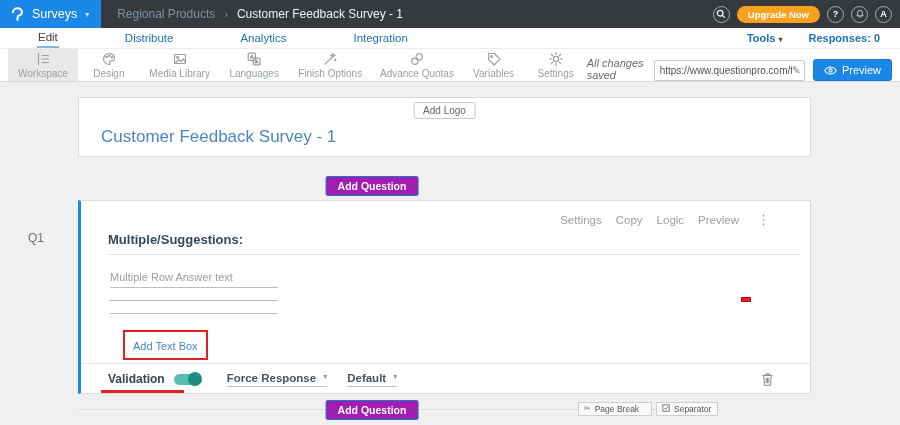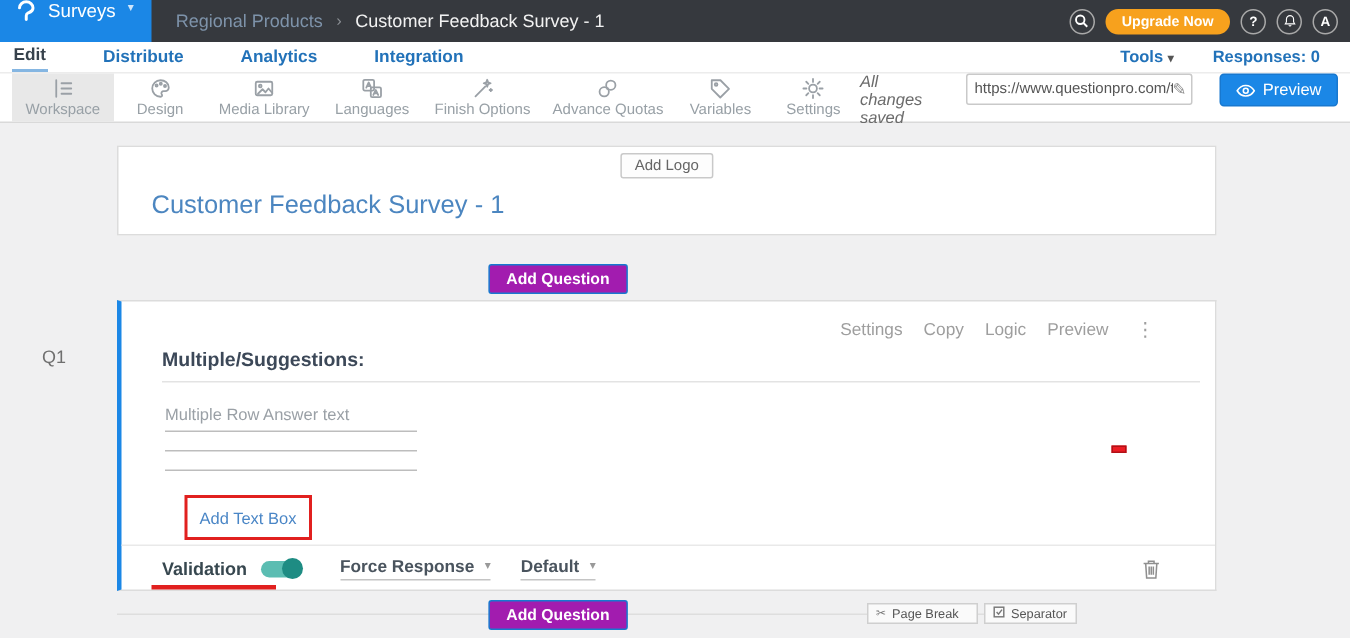--- a/index.html
+++ b/index.html
@@ -1,56 +1,56 @@
 <!DOCTYPE html>
 <html><head>
 <meta charset="utf-8">
 <style>
   * { margin:0; padding:0; box-sizing:border-box; }
   html,body { width:900px; height:425px; overflow:hidden;
     font-family:"Liberation Sans", sans-serif; background:#f0f0f1; }
 
   
   .topbar { height:28px; background:#36393e; display:flex; align-items:center; color:#fff; }
-  .logo-sec { height:100%; background:#1b87e6; display:flex; 
+  .logo-sec { height:100%; background:#1b87e6; display:flex; align-items:center;
     padding:0 12px 0 10px; gap:7px; }
   .logo-glyph { width:15px; height:15px; display:block; }
   .product-name { font-size:12.5px; color:#fff; }
   .logo-caret { font-size:8px; color:#cfe6fb; margin-left:1px; }
   .crumbs { display:flex; align-items:center; gap:9px; margin-left:16px; font-size:12px; }
   .crumb-folder { color:#7e93aa; cursor:pointer; }
   .crumb-sep { color:#8b8f94; font-size:11px; }
   .crumb-current { color:#f2f2f2; }
   .topbar-right { margin-left:auto; display:flex; align-items:center; gap:7px; padding-right:8px; }
   .tb-circle { width:17px; height:17px; border-radius:50%; border:1.4px solid #a9a9a9;
     display:flex; align-items:center; justify-content:center; color:#fff; font-size:9px;
     font-weight:bold; cursor:pointer; background:transparent; }
   .upgrade-btn { height:17px; border:none; border-radius:9px; background:#f7a11d; color:#fff;
     font-weight:bold; font-size:9.5px; padding:0 11px; cursor:pointer;
     font-family:"Liberation Sans", sans-serif; }
 
   
   .navbar { height:20px; background:#fff; display:flex; align-items:center; padding:0 8px; }
-  .nav-item { font-size:11.5px; font-weight:700; color:#2272b9; margin-right:36px;
-    cursor:pointer; position:relative; padding:2px 1px 3px; }
+  .nav-item { font-size:11.5px; font-weight:400; color:#2272b9; margin-right:36px;
+    cursor:pointer; position:relative; padding:2px 1px 3px;margin-left:29px; }
   .nav-item.active { color:#37424c; border-bottom:2px solid #85b6e2; }
   .nav-right { margin-left:auto; display:flex; align-items:center; gap:26px; padding-right:12px; }
   .nav-right .nav-link { font-size:11px; font-weight:600; color:#2272b9; cursor:pointer; }
   .nav-caret { font-size:8px; color:#555; }
 
   
   .toolbar { height:34px; background:#fff; border-top:1px solid #ececec;
     border-bottom:1px solid #d9d9d9; display:flex; align-items:stretch; padding-left:8px; }
   .titem { display:flex; flex-direction:column; align-items:center; justify-content:center;
     padding:0 13px; min-width:62px; cursor:pointer; gap:1px; }
   .titem.active { background:#e8e8e8; }
   .ticon { height:16px; display:flex; align-items:center; }
   .ticon svg { stroke:#9aa0a6; fill:none; stroke-width:1.2; stroke-linecap:round; stroke-linejoin:round; }
   .tlabel { font-size:10px; color:#98a0a6; white-space:nowrap; }
-  .toolbar-right { margin-left:auto; display:flex; align-items:flex-start; gap:18px; padding-right:8px; }
+  .toolbar-right { margin-left:auto; display:flex; align-items:flex-end; gap:8px; padding-right:8px; }
   .saved-status { font-style:italic; font-size:11px; color:#6b6b6b; }
   .url-wrap { display:flex; align-items:center; width:162px; height:21px;
     border:1px solid #c9c9c9; border-radius:2px; background:#fff; padding:0 3px 0 5px; }
   .url-input { border:none; outline:none; flex:1; min-width:0; font-size:10px; color:#555;
     font-family:"Liberation Sans", sans-serif; background:transparent; }
   .pencil { font-size:11px; color:#8a8a8a; cursor:pointer; }
   .preview-btn { height:22px; background:#1b87e6; border:1px solid #1878cf; border-radius:3px;
     color:#fff; font-size:11px; display:flex; align-items:center; gap:5px; padding:0 10px;
     cursor:pointer; font-family:"Liberation Sans", sans-serif; }
   .preview-btn svg { stroke:#fff; fill:none; stroke-width:1.3; }

